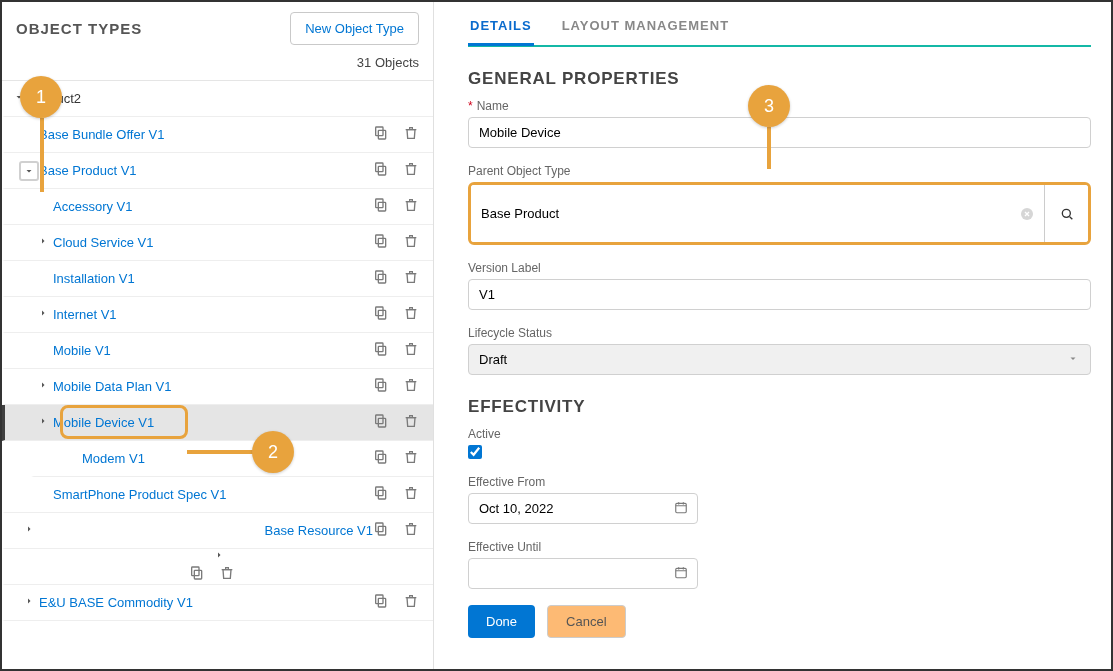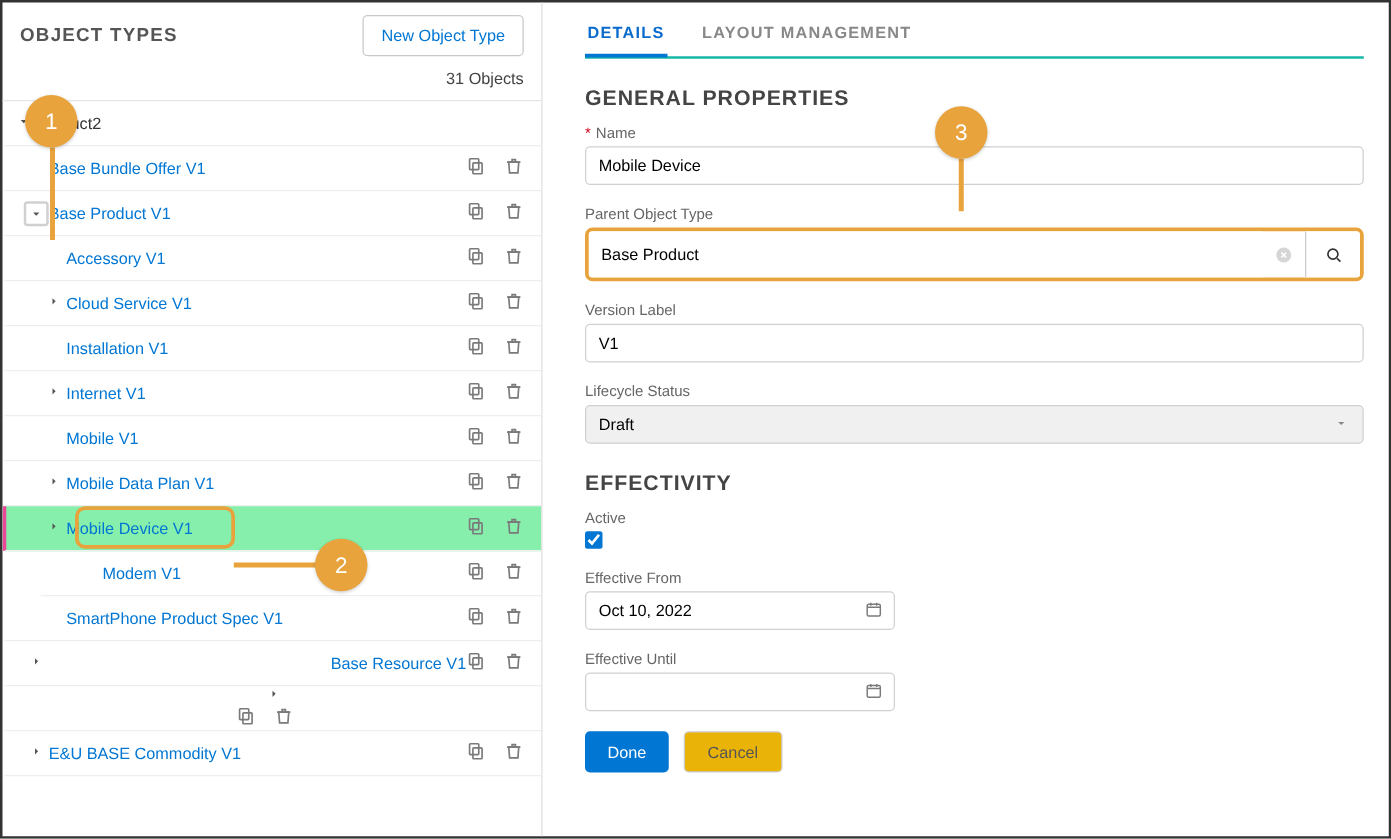--- a/index.html
+++ b/index.html
@@ -58,22 +58,22 @@
     overflow-y: auto;
   }
   .tree-row {
     display: flex;
     align-items: center;
     height: 36px;
     border-bottom: 1px solid #eee;
     position: relative;
   }
   .tree-row.selected {
-    background: #86efac;
-    border-left: 3px solid #ec4899;
+    background: #e5e5e5;
+    border-left: 3px solid #404040;
   }
   .tree-row:not(.selected) {
     border-left: 3px solid transparent;
   }
   .indent { width: 14px; flex-shrink: 0; }
   .chev {
     width: 20px;
     text-align: center;
     color: #666;
     cursor: pointer;
@@ -162,21 +162,21 @@
   
   .lookup-wrap {
     display: flex;
     border: 3px solid #e8a33d;
     border-radius: 6px;
     overflow: hidden;
   }
   .lookup-input {
     flex: 1;
     border: none;
-    padding: 11px 10px;
+    padding: 21px 10px;
     font-size: 13px;
     outline: none;
   }
   .lookup-clear {
     width: 34px;
     display: flex;
     align-items: center;
     justify-content: center;
     color: #aaa;
     cursor: pointer;
@@ -190,21 +190,21 @@
     cursor: pointer;
     background: #fff;
   }
   .lookup-search svg, .lookup-clear svg { width: 16px; height: 16px; }
   .checkbox-wrap { display: flex; align-items: center; }
   .checkbox-wrap input {
     width: 14px; height: 14px; accent-color: #0176d3;
   }
   .date-wrap {
     position: relative;
-    width: 248px;
+    width: 230px;
   }
   .date-wrap .text-input { padding-right: 34px; }
   .date-icon {
     position: absolute;
     right: 10px;
     top: 50%;
     transform: translateY(-50%);
     color: #888;
     pointer-events: none;
   }
@@ -217,21 +217,21 @@
   .btn-primary {
     background: #0176d3;
     color: #fff;
     border: none;
     border-radius: 4px;
     padding: 8px 18px;
     font-size: 13px;
     cursor: pointer;
   }
   .btn-secondary {
-    background: #eab308;
+    background: #fdba74;
     color: #555;
     border: 1px solid #ccc;
     border-radius: 4px;
     padding: 8px 18px;
     font-size: 13px;
     cursor: pointer;
   }
   
   .callout {
     position: absolute;

